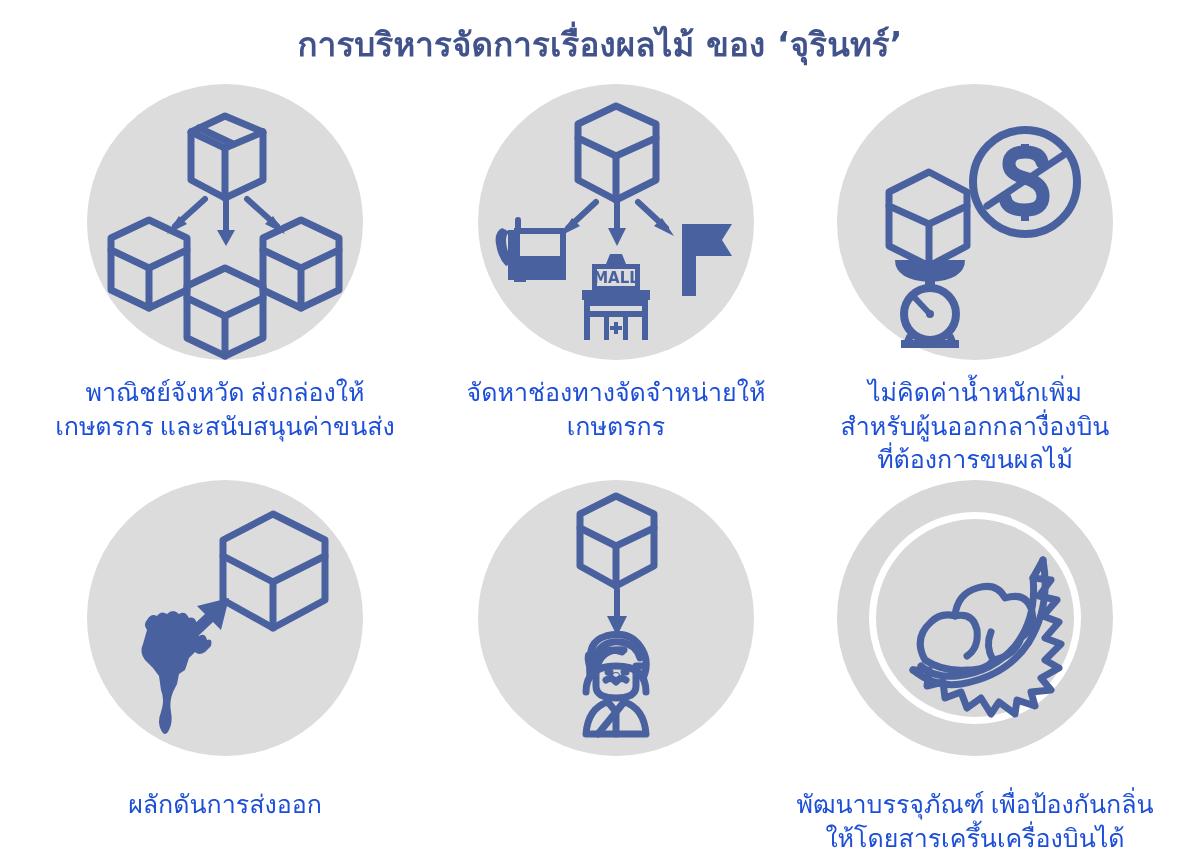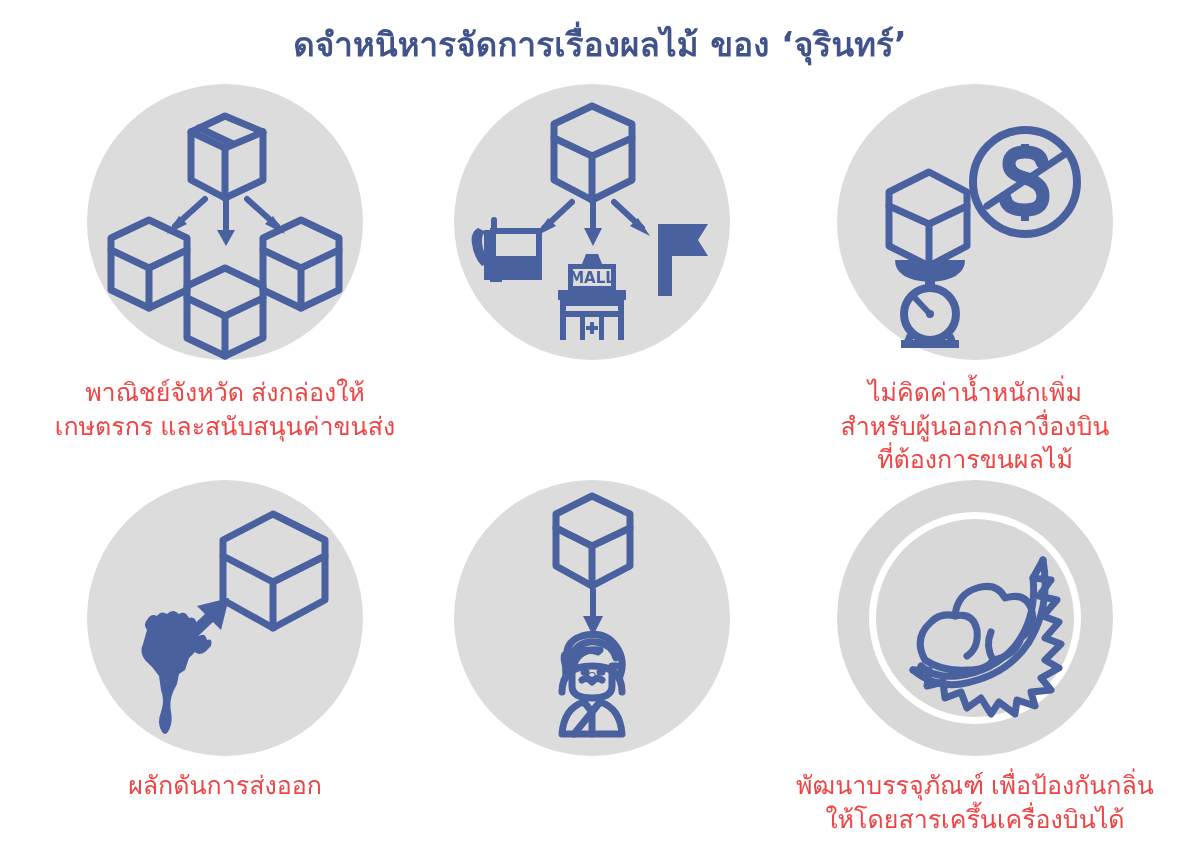--- a/index.html
+++ b/index.html
@@ -44,21 +44,21 @@
     width: 1200px;
     height: 760px;
   }
 
   .panel {
     position: absolute;
     width: 374px;
     text-align: center;
   }
   .panel.col0 { left: 38px; }
-  .panel.col1 { left: 405px; }
+  .panel.col1 { left: 429px; }
   .panel.col2 { left: 788px; }
   .panel.row0 { top: 0px; }
   .panel.row1 { top: 396px; }
 
   .circle-wrap {
     position: relative;
     width: 276px;
     height: 276px;
     margin: 0 auto;
   }
@@ -99,25 +99,25 @@
     inset: 0;
     width: 276px;
     height: 276px;
     z-index: 3;
   }
 
   .caption {
     margin-top: 16px;
     font-size: 25px;
     line-height: 1.34;
-    color: #ef4444;
-    font-family: Liberation Sans, sans-serif;
+    color: #1d4ed8;
+    font-family: Liberation Serif, serif;
     white-space: pre-line;
   }
-  .panel.row1 .caption { margin-top: 13px; }
+  .panel.row1 .caption { margin-top: 32px; }
 
   .stroke {
     fill: none;
     stroke: #4a61a0;
     stroke-width: 7;
     stroke-linejoin: round;
     stroke-linecap: round;
   }
   .stroke-thin {
     fill: none;
@@ -132,21 +132,21 @@
     font-size: 15px;
     font-weight: bold;
     fill: #4a61a0;
   }
 </style>
 </head>
 <body>
 
 <div class="page">
 
-  <div class="title">ดจำหนิหารจัดการเรื่องผลไม้ ของ ‘จุรินทร์’</div>
+  <div class="title">การบริหารจัดการเรื่องผลไม้ ของ ‘จุรินทร์’</div>
 
   <div class="grid">
 
     <div class="panel col0 row0">
       <div class="circle-wrap">
         <div class="circle"></div>
         <svg class="icon-svg" viewBox="0 0 276 276">
 
           <g>
             <path class="stroke" d="M104 48 L138 32 L176 48 L176 96 L138 114 L104 96 Z"></path>
@@ -236,20 +236,22 @@
             <rect x="150" y="233" width="14" height="23" fill="#dcdcdc"></rect>
             <path class="fill-blue" d="M136 238 L140 238 L140 242 L144 242 L144 246 L140 246 L140 250 L136 250 L136 246 L132 246 L132 242 L136 242 Z"></path>
           </g>
 
           <g>
             <path class="fill-blue" d="M204 140 L218 140 L218 212 L204 212 Z"></path>
             <path class="fill-blue" d="M216 140 L254 140 L244 156 L254 172 L216 172 Z"></path>
           </g>
         </svg>
       </div>
+      <div class="caption">จัดหาช่องทางจัดจำหน่ายให้
+เกษตรกร</div>
     </div>
 
     <div class="panel col2 row0">
       <div class="circle-wrap">
         <div class="circle"></div>
         <svg class="icon-svg" viewBox="0 0 276 276">
           <g>
             <path class="stroke" d="M52 108 L92 88 L130 108 L130 122 L92 140 L52 122 Z"></path>
             <path class="stroke" d="M52 122 L52 162 L92 182 L130 162 L130 122"></path>
             <path class="stroke" d="M92 140 L92 182"></path>

